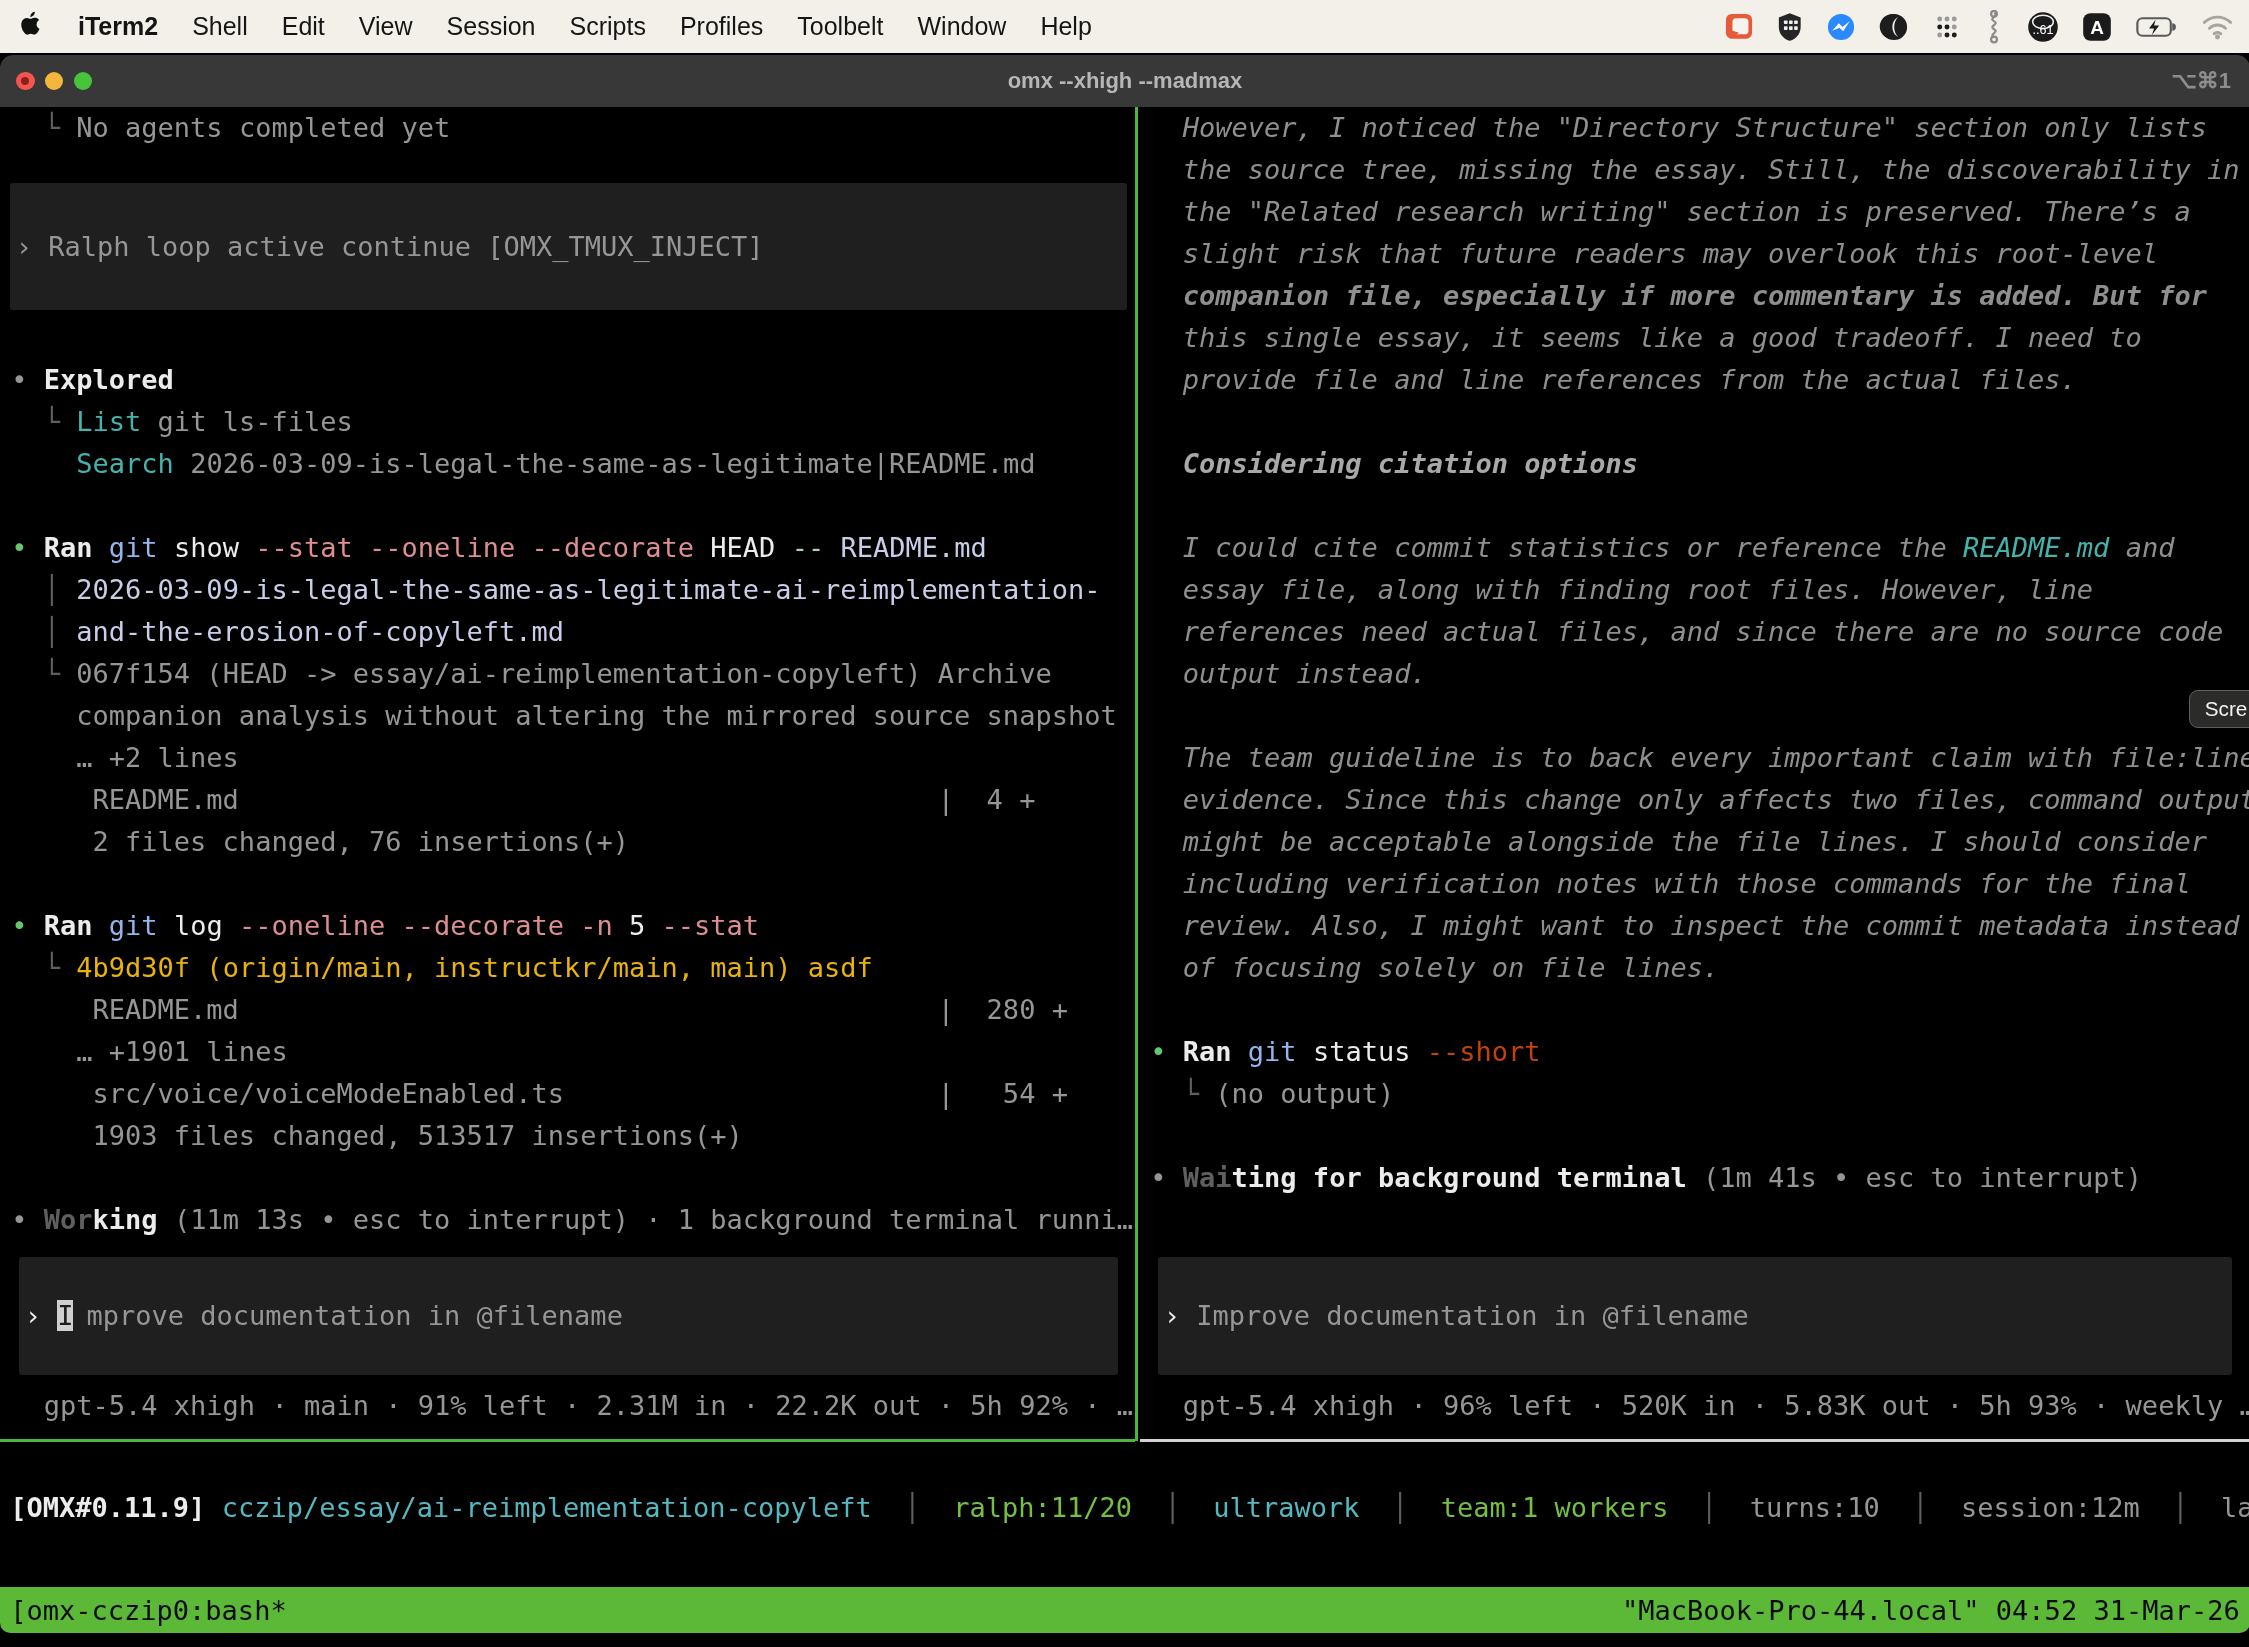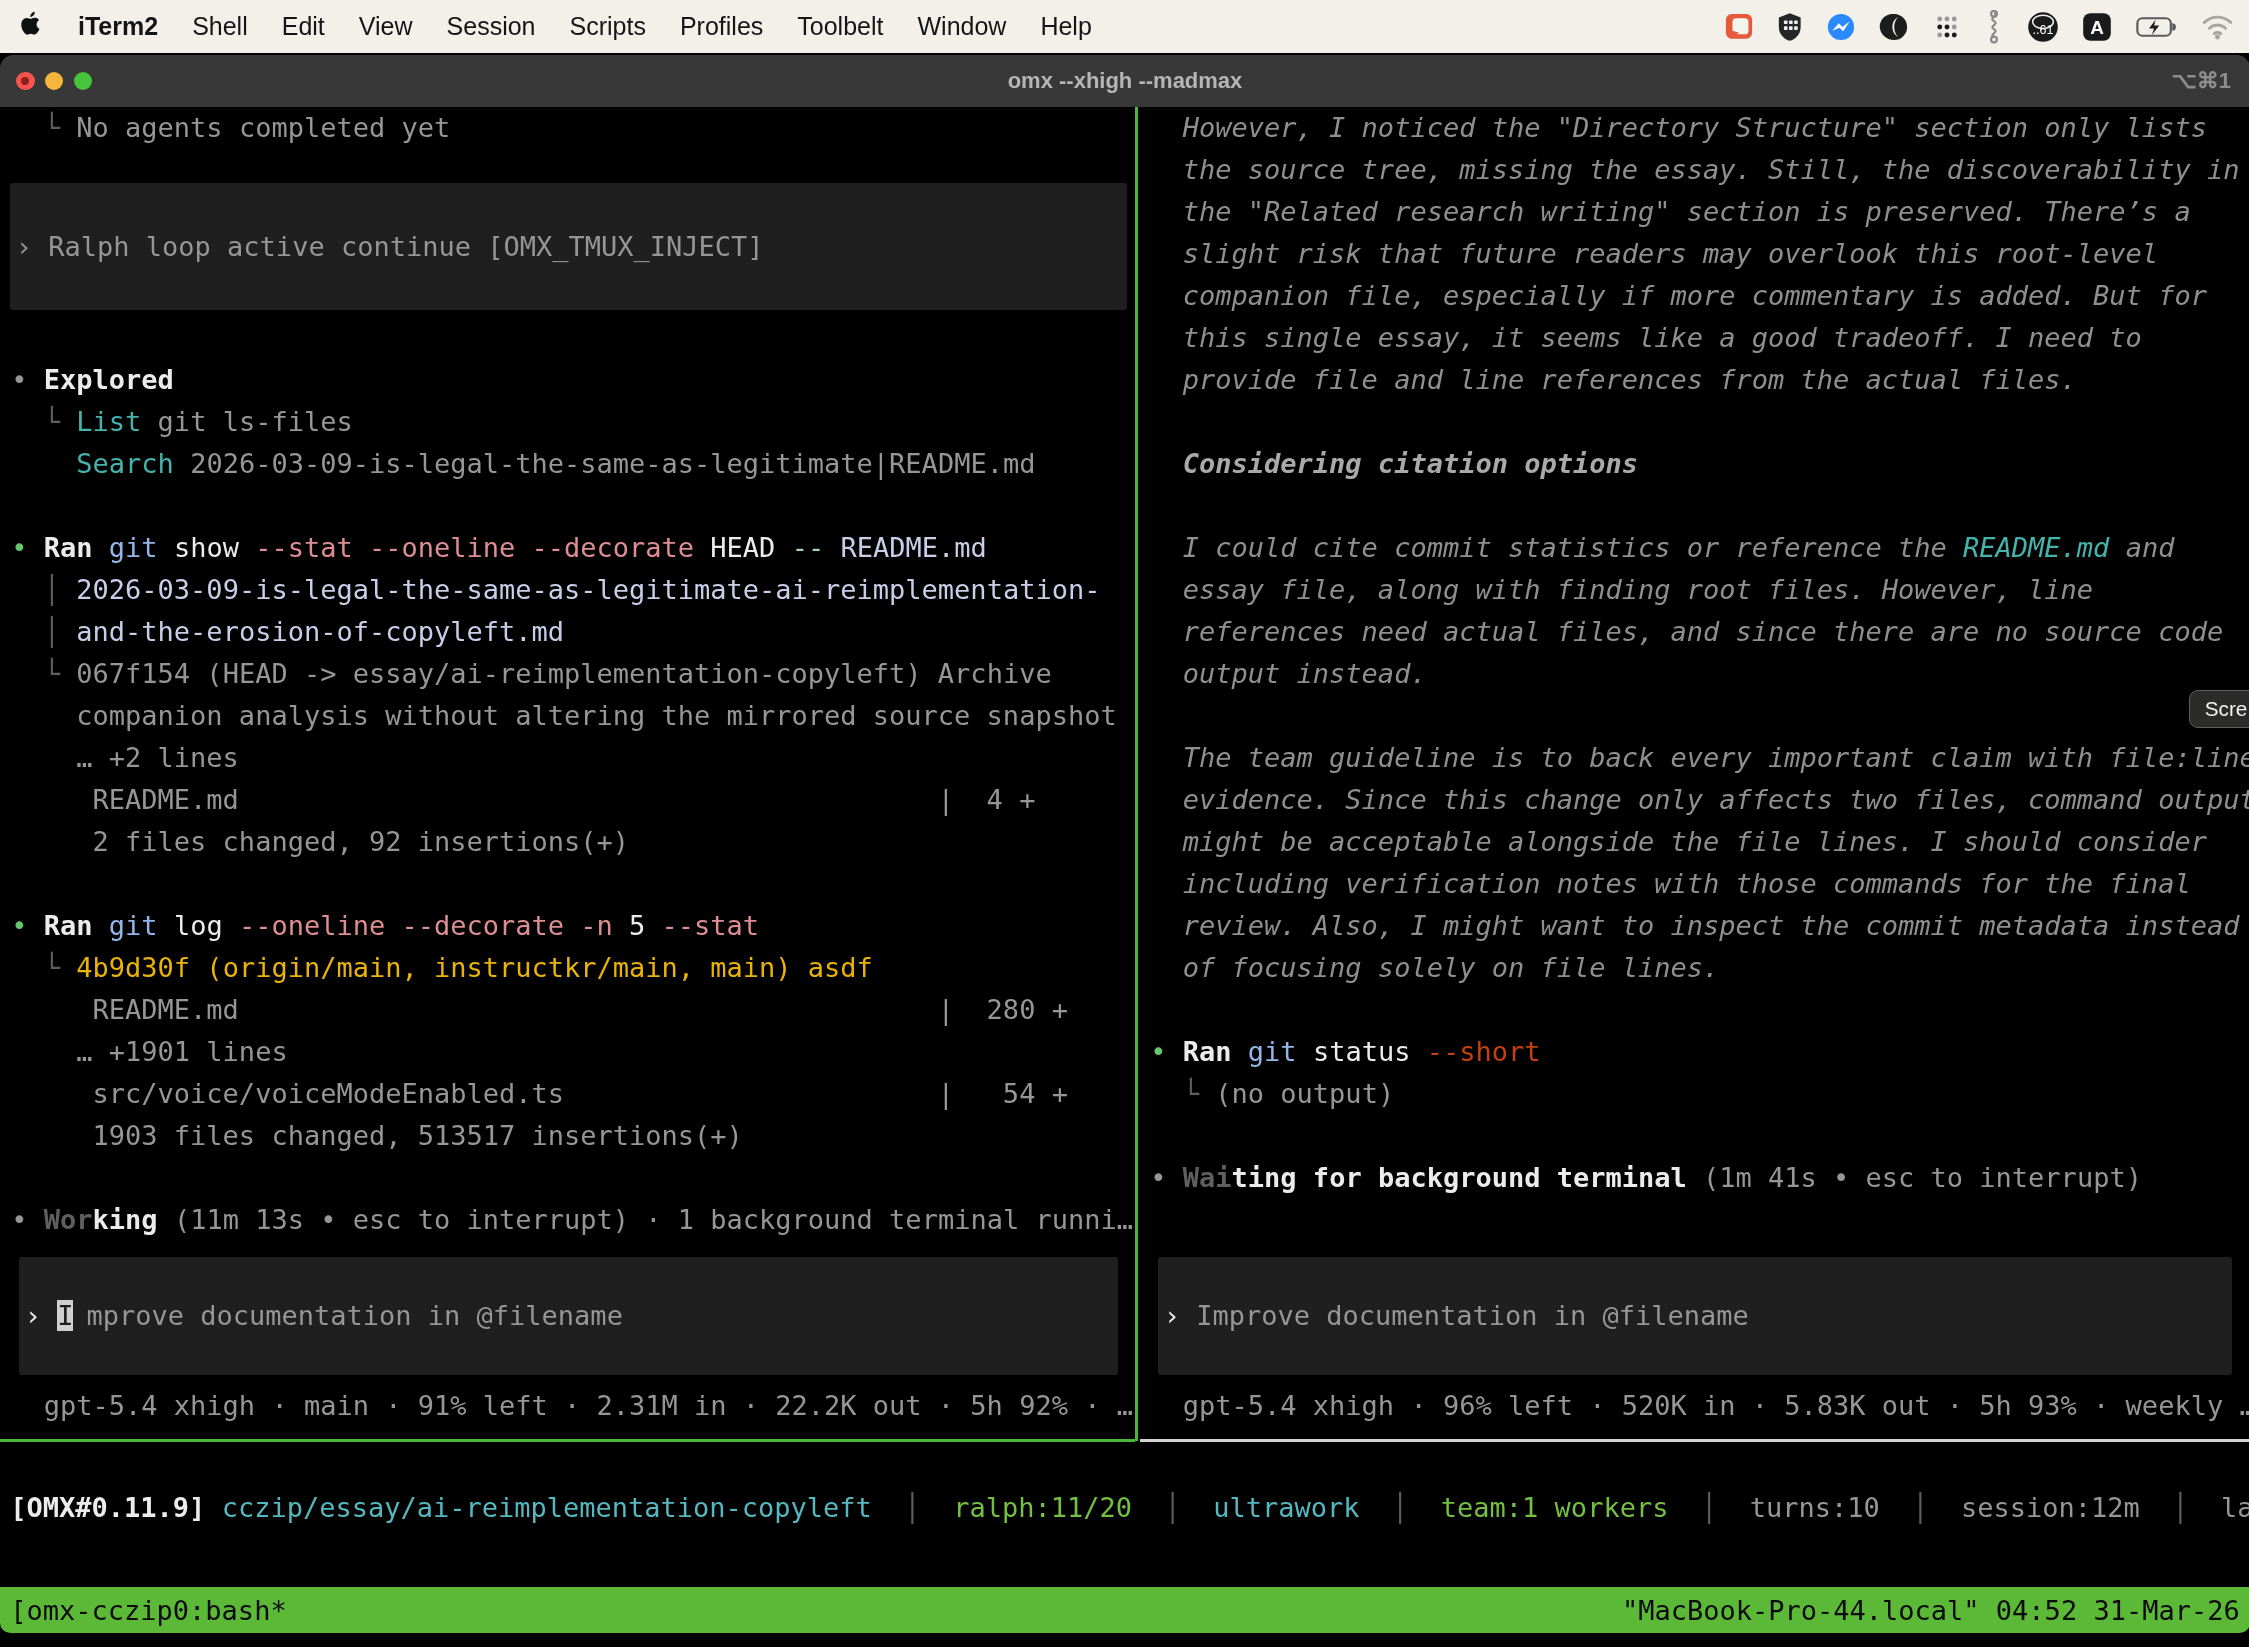--- a/index.html
+++ b/index.html
@@ -193,41 +193,41 @@
       <div class="tline"><span style="color: rgb(95, 95, 95);">  └ </span><span style="color: rgb(69, 179, 171);">List</span><span style="color: rgb(150, 150, 150);"> git ls-files</span></div>
       <div class="tline"><span style="color: rgb(150, 150, 150);">    </span><span style="color: rgb(69, 179, 171);">Search</span><span style="color: rgb(150, 150, 150);"> 2026-03-09-is-legal-the-same-as-legitimate|README.md</span></div>
       <div class="tgap" style="height: 42px;"></div>
       <div class="tline"><span style="color: rgb(100, 199, 109);">• </span><span style="color: rgb(236, 236, 236); font-weight: bold;">Ran</span><span style="color: rgb(150, 150, 150);"> </span><span style="color: rgb(148, 181, 234);">git</span><span style="color: rgb(236, 236, 236);"> show </span><span style="color: rgb(222, 142, 146);">--stat --oneline --decorate</span><span style="color: rgb(236, 236, 236);"> HEAD </span><span style="color: rgb(169, 216, 178);">--</span><span style="color: rgb(150, 150, 150);"> </span><span style="color: rgb(201, 206, 232);">README.md</span></div>
       <div class="tline"><span style="color: rgb(95, 95, 95);">  │ </span><span style="color: rgb(201, 206, 232);">2026-03-09-is-legal-the-same-as-legitimate-ai-reimplementation-</span></div>
       <div class="tline"><span style="color: rgb(95, 95, 95);">  │ </span><span style="color: rgb(201, 206, 232);">and-the-erosion-of-copyleft.md</span></div>
       <div class="tline"><span style="color: rgb(95, 95, 95);">  └ </span><span style="color: rgb(150, 150, 150);">067f154 (HEAD -&gt; essay/ai-reimplementation-copyleft) Archive</span></div>
       <div class="tline"><span style="color: rgb(150, 150, 150);">    companion analysis without altering the mirrored source snapshot</span></div>
       <div class="tline"><span style="color: rgb(150, 150, 150);">    … +2 lines</span></div>
       <div class="tline"><span style="color: rgb(150, 150, 150);">     README.md                                           |  4 +</span></div>
-      <div class="tline"><span style="color: rgb(150, 150, 150);">     2 files changed, 92 insertions(+)</span></div>
+      <div class="tline"><span style="color: rgb(150, 150, 150);">     2 files changed, 76 insertions(+)</span></div>
       <div class="tgap" style="height: 42px;"></div>
       <div class="tline"><span style="color: rgb(100, 199, 109);">• </span><span style="color: rgb(236, 236, 236); font-weight: bold;">Ran</span><span style="color: rgb(150, 150, 150);"> </span><span style="color: rgb(148, 181, 234);">git</span><span style="color: rgb(236, 236, 236);"> log </span><span style="color: rgb(222, 142, 146);">--oneline --decorate -n</span><span style="color: rgb(236, 236, 236);"> 5 </span><span style="color: rgb(222, 142, 146);">--stat</span></div>
       <div class="tline"><span style="color: rgb(95, 95, 95);">  └ </span><span style="color: #eab308;">4b9d30f (origin/main, instructkr/main, main) asdf</span></div>
       <div class="tline"><span style="color: rgb(150, 150, 150);">     README.md                                           |  280 +</span></div>
       <div class="tline"><span style="color: rgb(150, 150, 150);">    … +1901 lines</span></div>
       <div class="tline"><span style="color: rgb(150, 150, 150);">     src/voice/voiceModeEnabled.ts                       |   54 +</span></div>
       <div class="tline"><span style="color: rgb(150, 150, 150);">     1903 files changed, 513517 insertions(+)</span></div>
       <div class="tgap" style="height: 42px;"></div>
       <div class="tline"><span style="color: rgb(150, 150, 150);">• </span><span style="color: rgb(95, 95, 95); font-weight: bold;">Wor</span><span style="color: rgb(236, 236, 236); font-weight: bold;">king</span><span style="color: rgb(150, 150, 150);"> (11m 13s • esc to interrupt) · 1 background terminal runni…</span></div>
       <div class="tbox abs-box">
         <div class="tline"><span style="color: rgb(236, 236, 236);">› </span><span class="cursor">I</span><span style="color: rgb(150, 150, 150); padding-left: 13px;">mprove documentation in @filename</span></div>
       </div>
       <div class="tline abs-status"><span style="color: rgb(150, 150, 150);">  gpt-5.4 xhigh · main · 91% left · 2.31M in · 22.2K out · 5h 92% · …</span></div>
     </div>
   <div class="pane" id="right-pane">
       <div class="tline"><span style="color: rgb(143, 143, 143); font-style: italic;">  However, I noticed the "Directory Structure" section only lists</span></div>
       <div class="tline"><span style="color: rgb(143, 143, 143); font-style: italic;">  the source tree, missing the essay. Still, the discoverability in</span></div>
       <div class="tline"><span style="color: rgb(143, 143, 143); font-style: italic;">  the "Related research writing" section is preserved. There’s a</span></div>
       <div class="tline"><span style="color: rgb(143, 143, 143); font-style: italic;">  slight risk that future readers may overlook this root-level</span></div>
-      <div class="tline"><span style="color: rgb(143, 143, 143); font-style: italic;">  companion file, especially if more commentary is added. But for</span></div>
+      <div class="tline"><span style="color: rgb(143, 143, 143); font-style: italic; font-weight: bold;">  companion file, especially if more commentary is added. But for</span></div>
       <div class="tline"><span style="color: rgb(143, 143, 143); font-style: italic;">  this single essay, it seems like a good tradeoff. I need to</span></div>
       <div class="tline"><span style="color: rgb(143, 143, 143); font-style: italic;">  provide file and line references from the actual files.</span></div>
       <div class="tgap" style="height: 42px;"></div>
       <div class="tline"><span style="color: rgb(169, 169, 169); font-weight: bold; font-style: italic;">  Considering citation options</span></div>
       <div class="tgap" style="height: 42px;"></div>
       <div class="tline"><span style="color: rgb(143, 143, 143); font-style: italic;">  I could cite commit statistics or reference the </span><span style="color: rgb(69, 179, 171); font-style: italic;">README.md</span><span style="color: rgb(143, 143, 143); font-style: italic;"> and</span></div>
       <div class="tline"><span style="color: rgb(143, 143, 143); font-style: italic;">  essay file, along with finding root files. However, line</span></div>
       <div class="tline"><span style="color: rgb(143, 143, 143); font-style: italic;">  references need actual files, and since there are no source code</span></div>
       <div class="tline"><span style="color: rgb(143, 143, 143); font-style: italic;">  output instead.</span></div>
       <div class="tgap" style="height: 42px;"></div>

